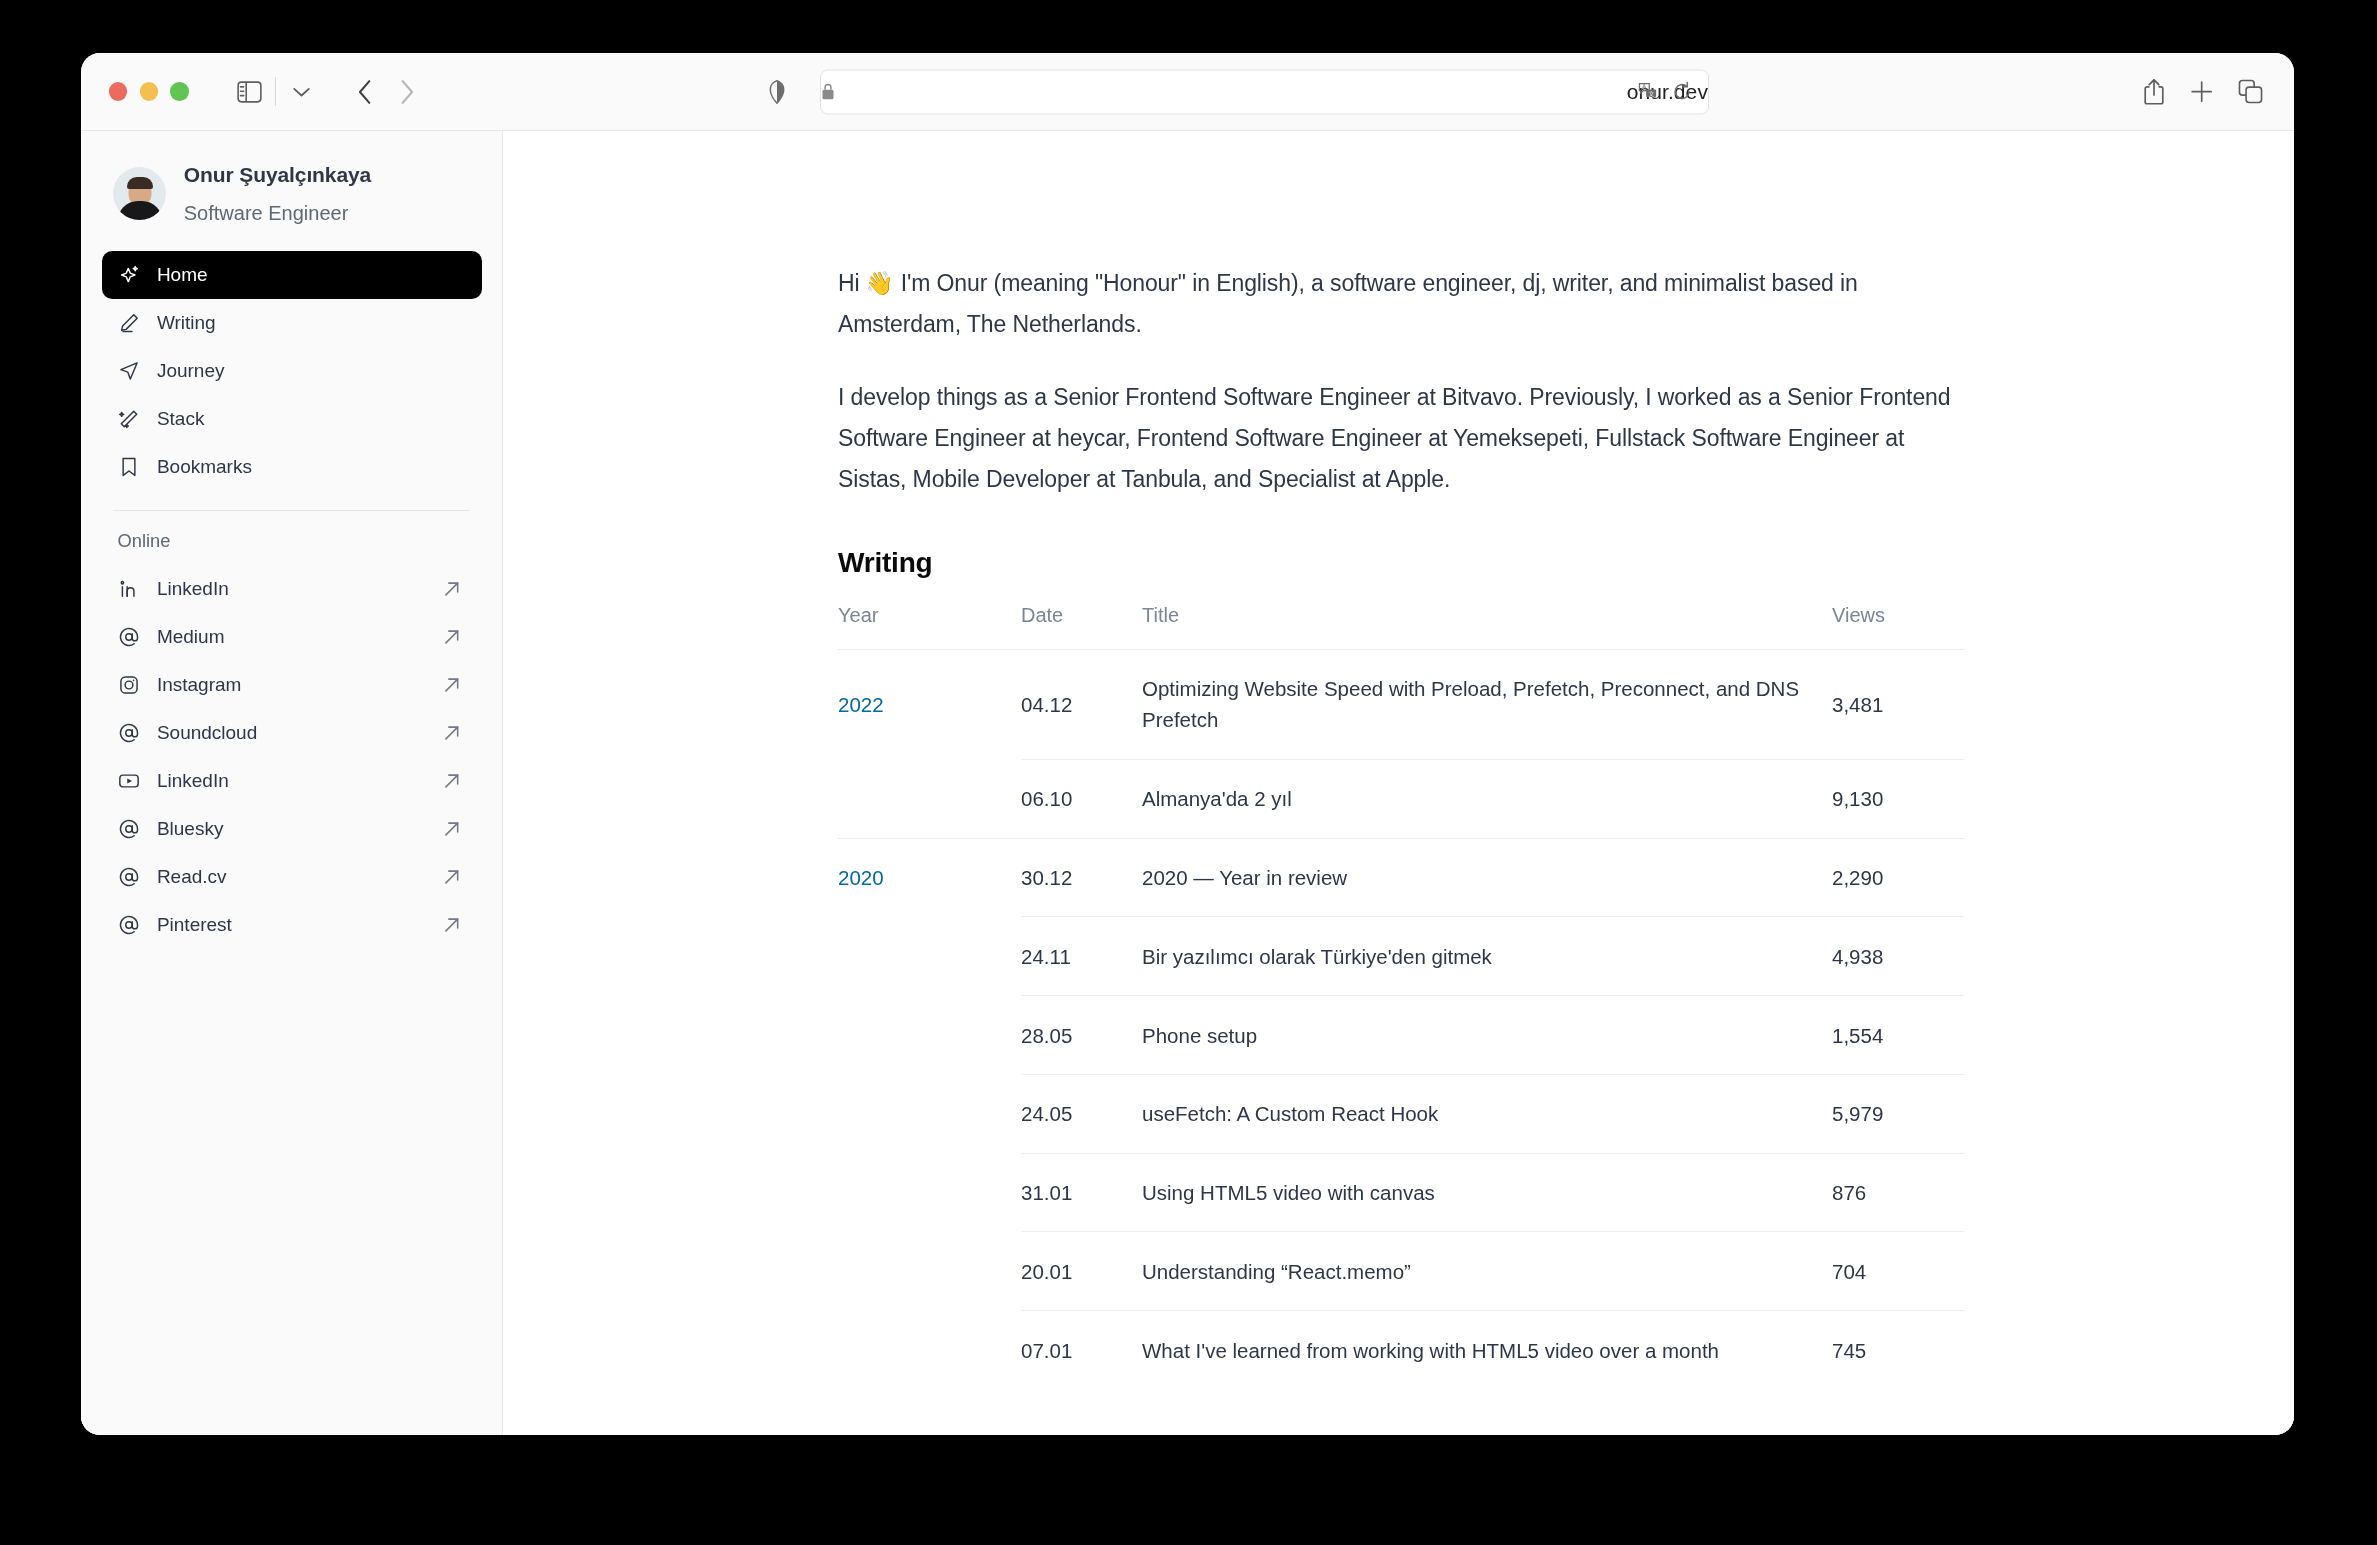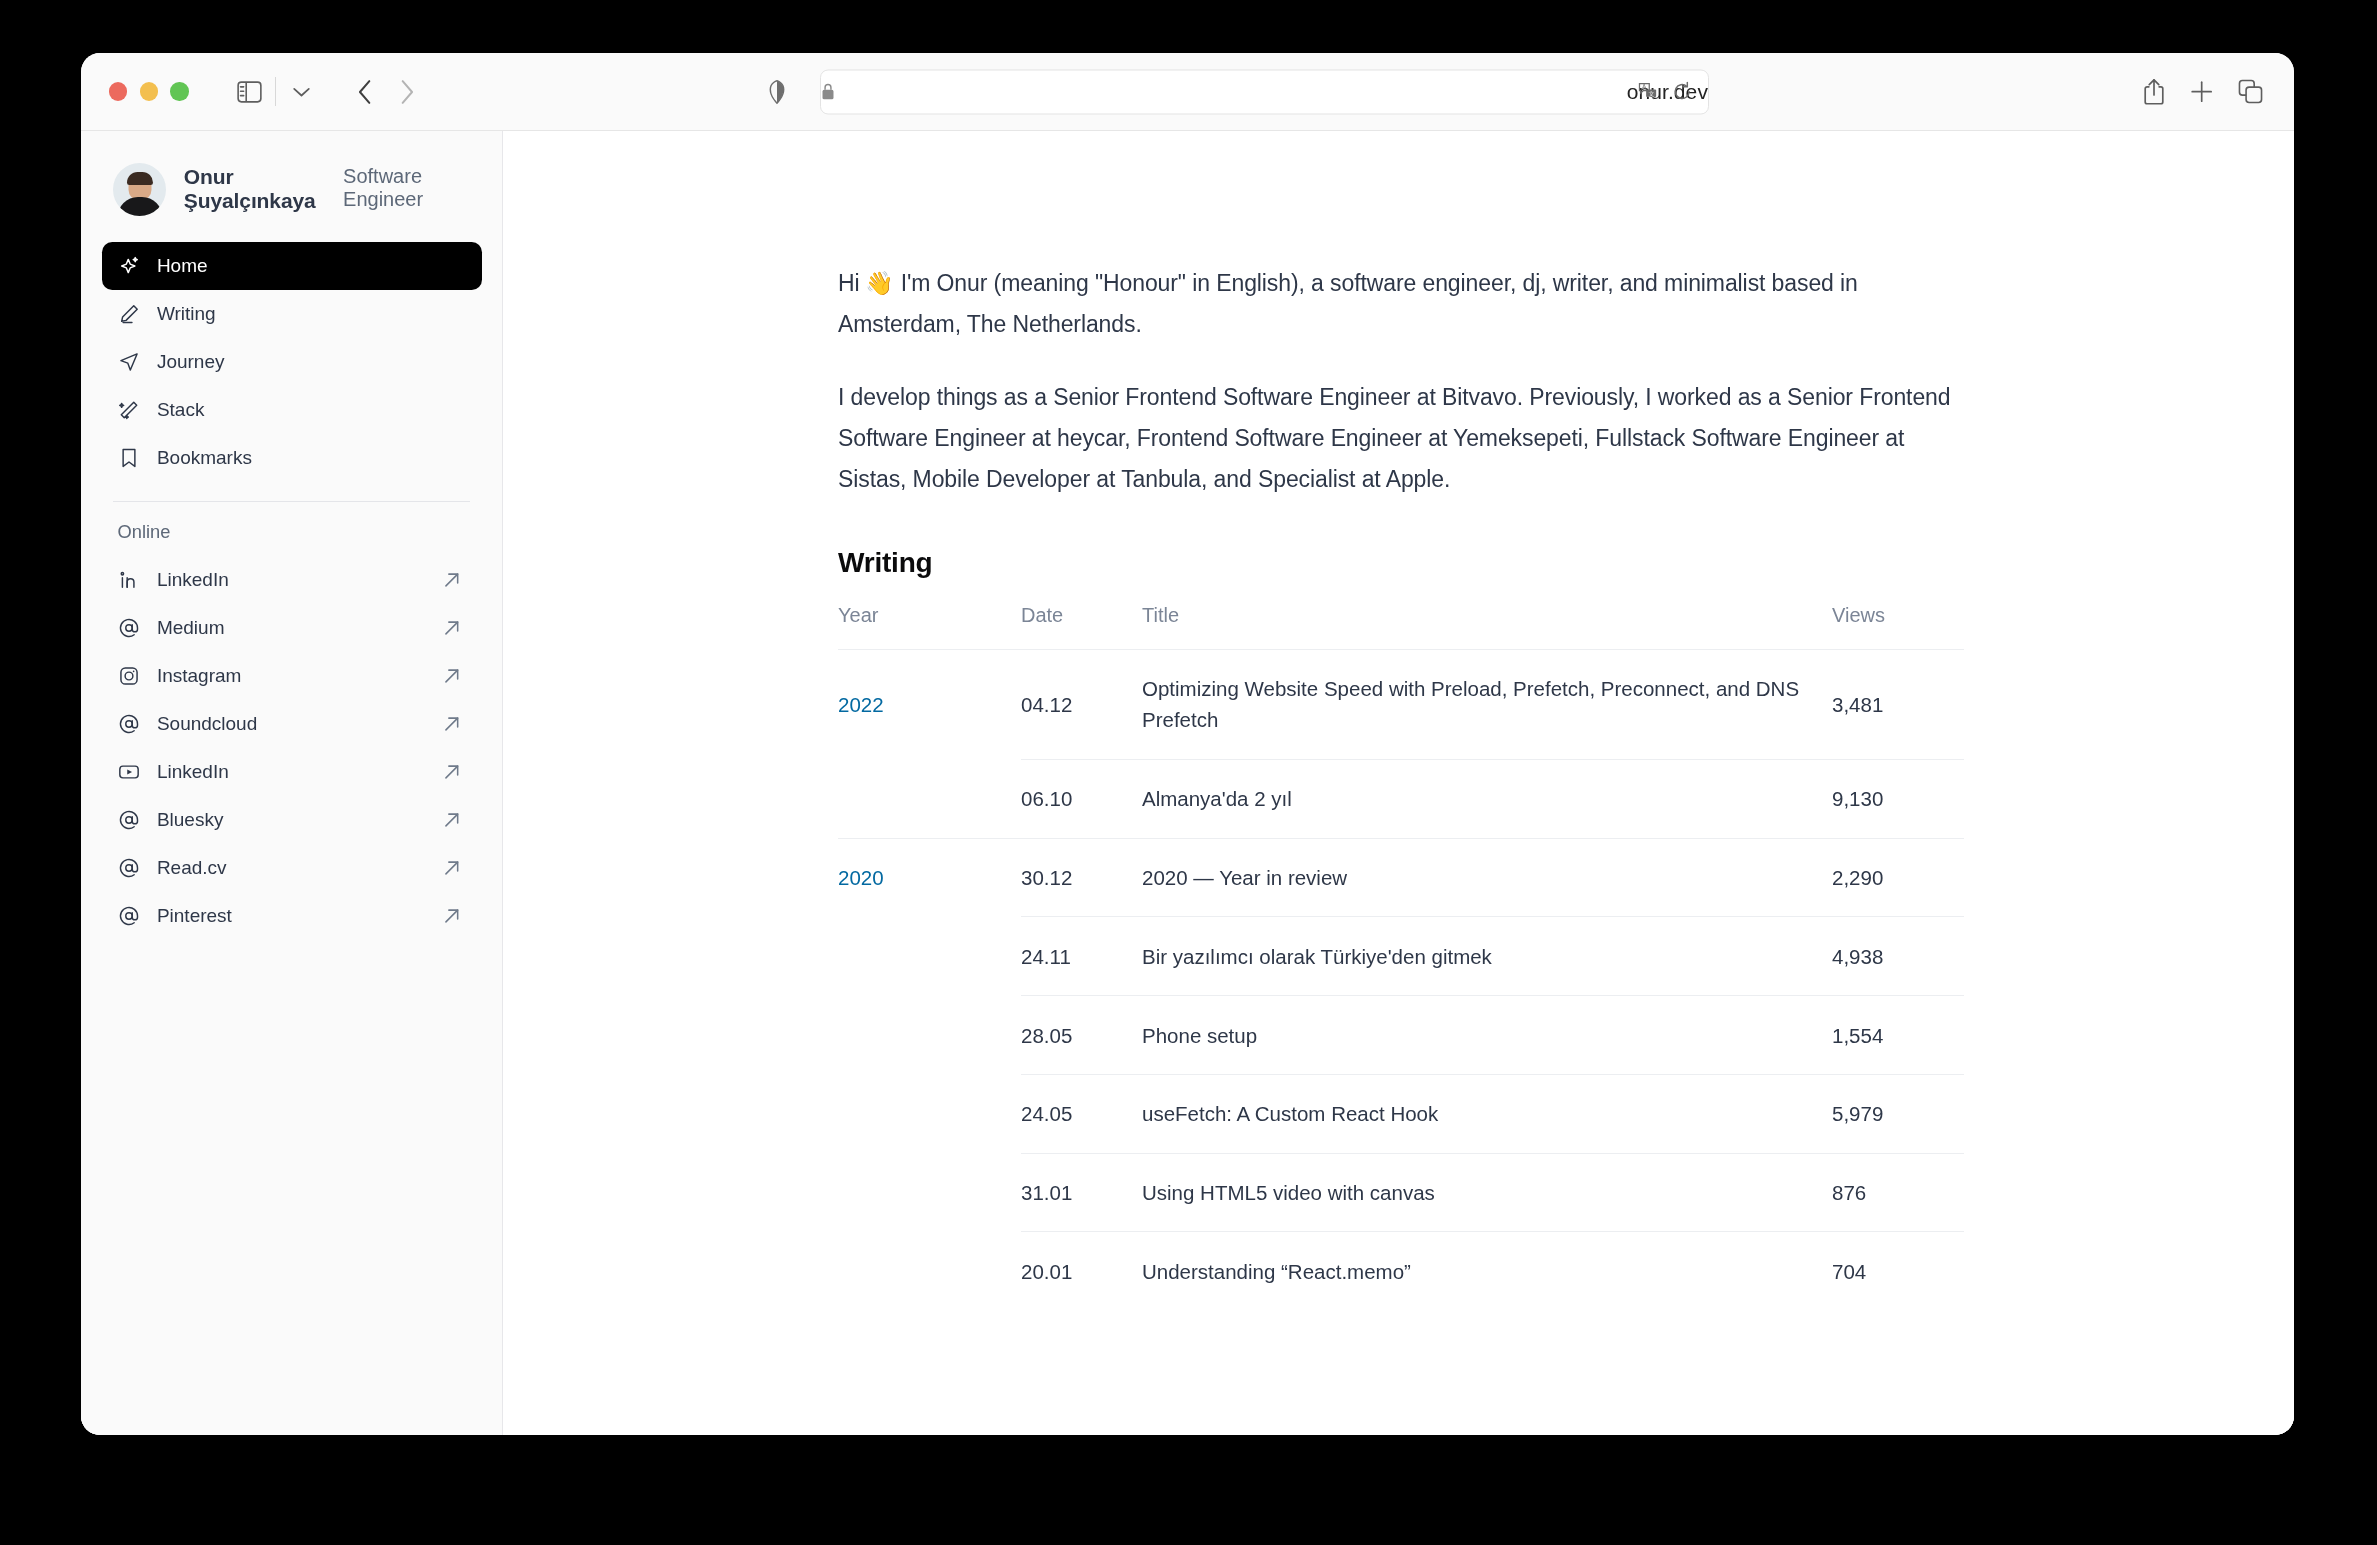--- a/index.html
+++ b/index.html
@@ -116,21 +116,21 @@
   .avatar .hair {
     position: absolute; left: 50%; top: 9.5px; transform: translateX(-50%);
     width: 26px; height: 12.4px; border-radius: 13px 13px 2.9px 2.9px;
     background: #3a2b22;
   }
   .avatar .body {
     position: absolute; left: 50%; bottom: -4.4px; transform: translateX(-50%);
     width: 45px; height: 23.4px; border-radius: 20.5px 20.5px 0 0;
     background: #18181a;
   }
-  .profile-text { display: flex; flex-direction: row; gap: 15px; }
+  .profile-text { display: flex; flex-direction: column; gap: 15px; }
   .profile-name { font-size: 21px; font-weight: 700; color: #2e3748; letter-spacing: -0.1px; }
   .profile-role { font-size: 20px; color: #5d6878; font-weight: 400; }
 
   .nav { display: flex; flex-direction: column; }
   .nav-item {
     display: flex; align-items: center; gap: 16px;
     height: 48px;
     padding: 0 16px;
     border-radius: 10.2px;
     font-size: 19px;
@@ -588,20 +588,26 @@
               <td class="date">31.01</td>
               <td class="title">Using HTML5 video with canvas</td>
               <td class="views">876</td>
             </tr>
             <tr class="row-sep">
               <td class="year year-cell"></td>
               <td class="date">20.01</td>
               <td class="title">Understanding “React.memo”</td>
               <td class="views">704</td>
             </tr>
+            <tr class="row-sep">
+              <td class="year year-cell"></td>
+              <td class="date">07.01</td>
+              <td class="title">What I've learned from working with HTML5 video over a month</td>
+              <td class="views">745</td>
+            </tr>
           </tbody>
         </table>
 
       </div>
     </main>
 
   </div>
 </div>
 
 

